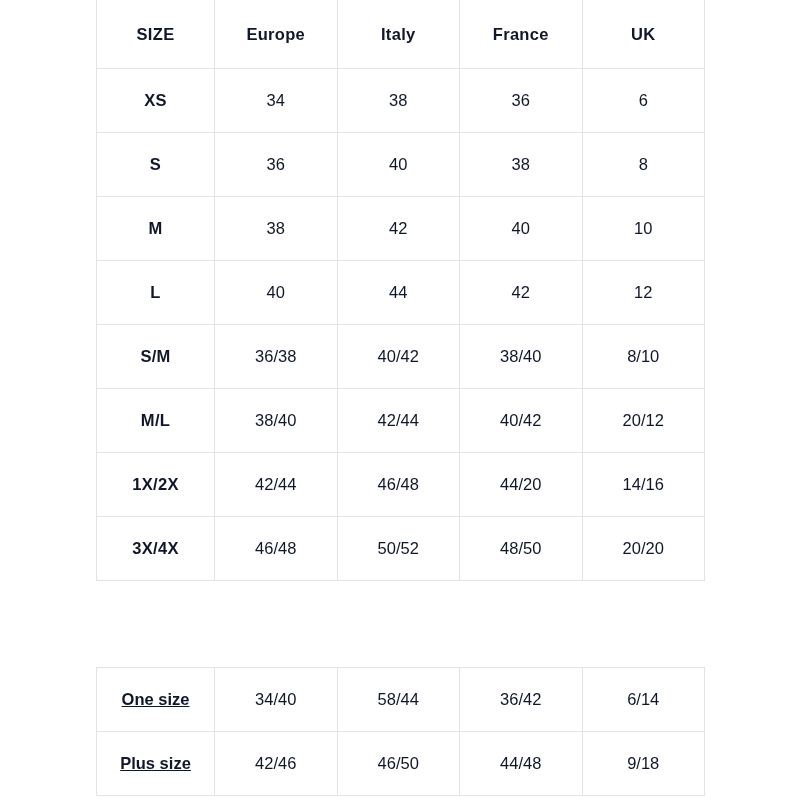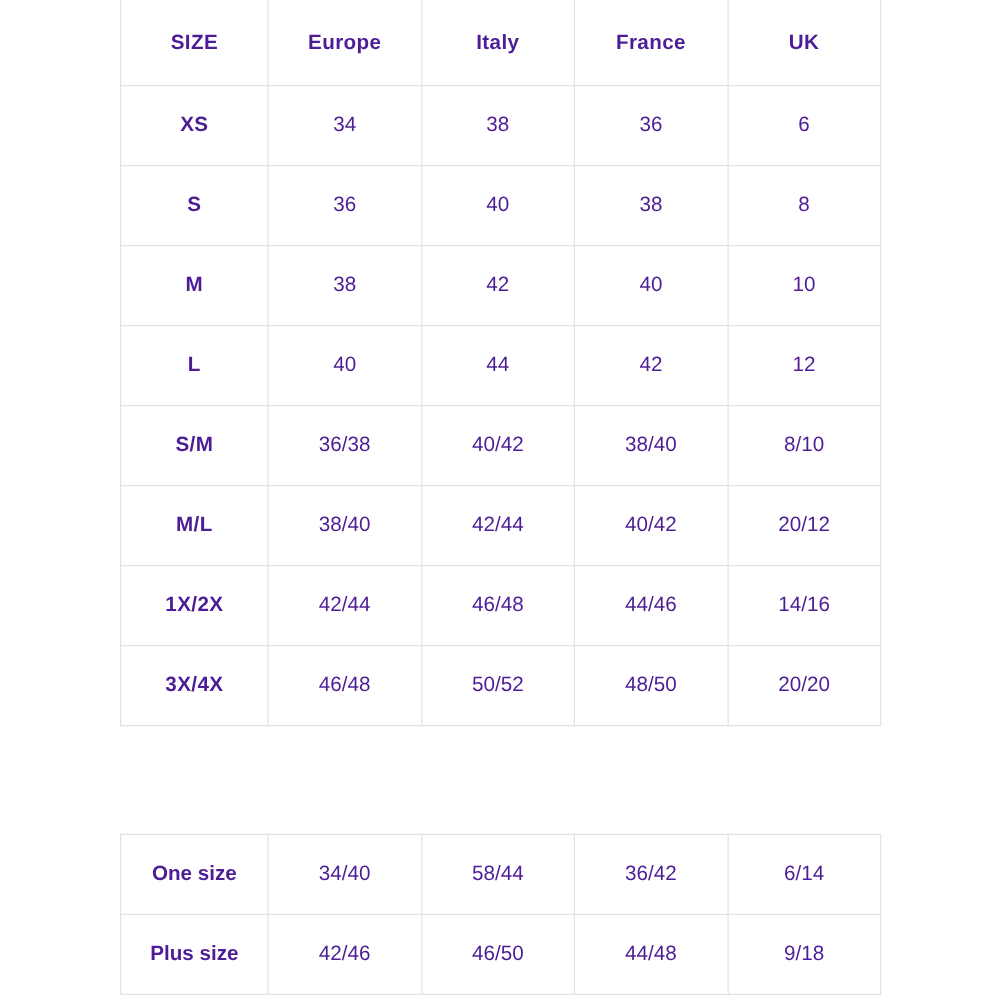--- a/index.html
+++ b/index.html
@@ -35,34 +35,35 @@
   }
   col.size-col { width: 118px; }
   col.data-col { width: 122.5px; }
 
   td, th {
     border: 1px solid #e3e3e6;
     text-align: center;
     vertical-align: middle;
     font-weight: normal;
     font-size: 16.5px;
-    color: #4c1d95;
+    color: #0f172a;
     padding: 0;
     height: 63px;
   }
   .main td.rowhead, .main th {
     font-weight: bold;
     font-size: 16.5px;
     letter-spacing: 0.3px;
   }
   .main thead th { height: 68px; }
   .extra td { height: 63px; }
   .extra td.rowhead {
     font-weight: bold;
     font-size: 16.5px;
+    text-decoration: underline;
   }
   .cell-inner {
     display: block;
     line-height: 1.1;
   }
 </style>
 </head>
 <body>
 
 <div class="page">
@@ -202,21 +203,21 @@
           <td class="rowhead">
               <span class="cell-inner">1X/2X</span>
             </td>
           <td>
               <span class="cell-inner">42/44</span>
             </td>
           <td>
               <span class="cell-inner">46/48</span>
             </td>
           <td>
-              <span class="cell-inner">44/46</span>
+              <span class="cell-inner">44/20</span>
             </td>
           <td>
               <span class="cell-inner">14/16</span>
             </td>
         </tr>
         <tr>
           <td class="rowhead">
               <span class="cell-inner">3X/4X</span>
             </td>
           <td>

